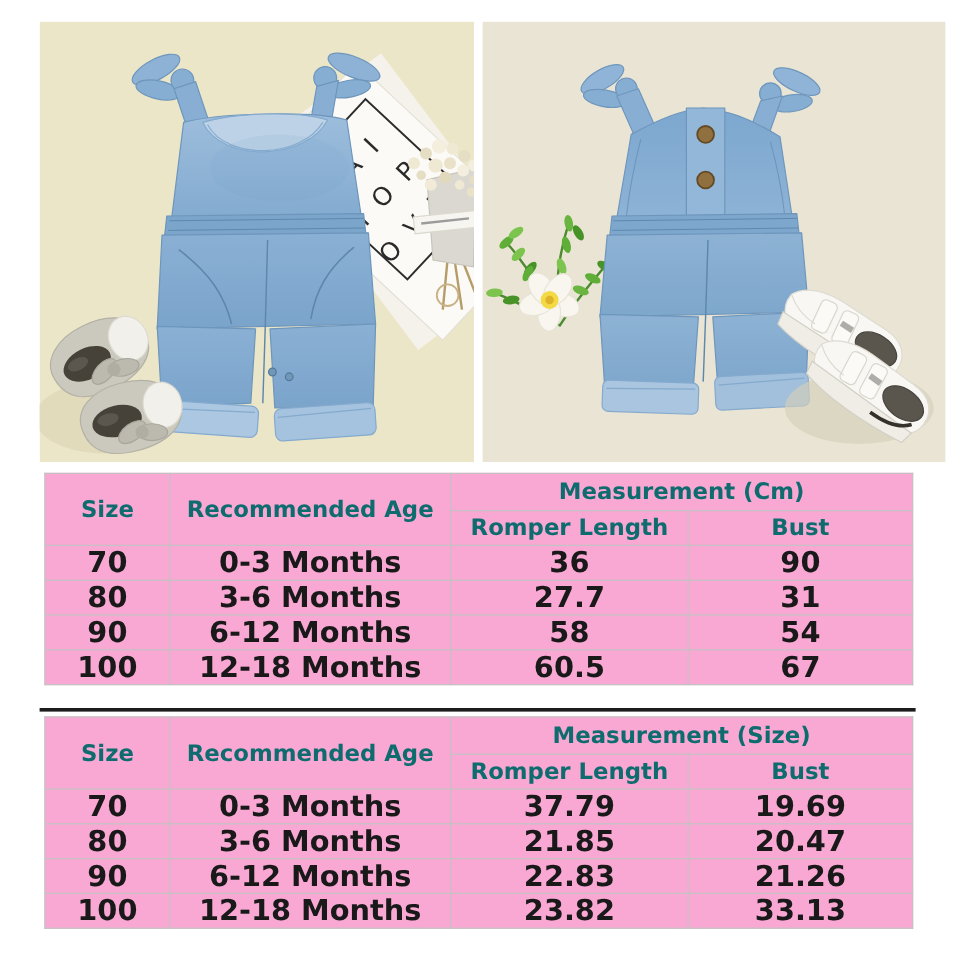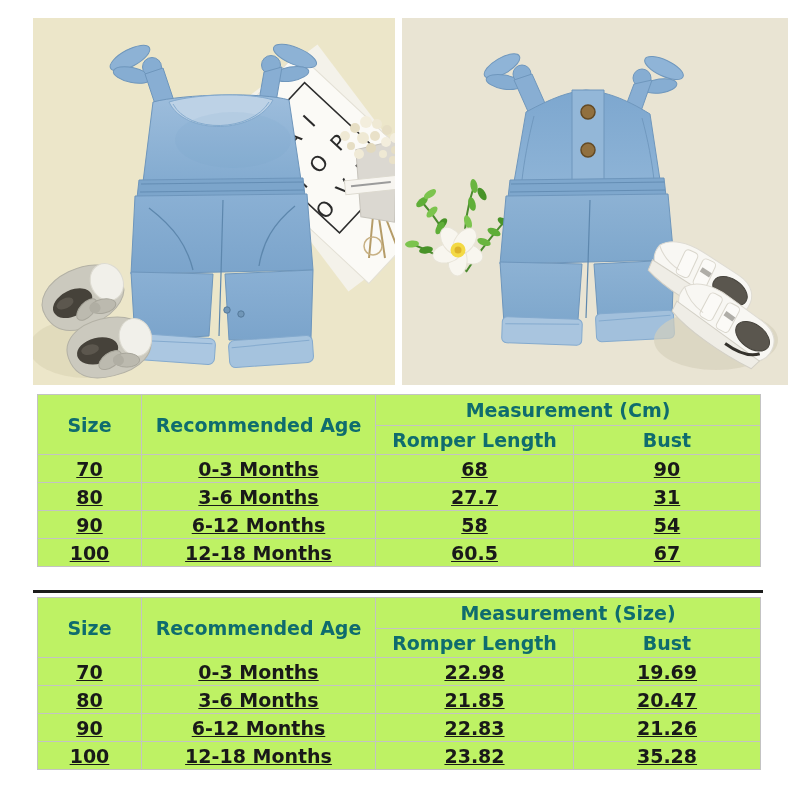--- a/index.html
+++ b/index.html
@@ -6,30 +6,30 @@
   #stage {
     position:relative; width:800px; height:800px; background:#ffffff;
     font-family:"DejaVu Sans", sans-serif; overflow:hidden;
   }
   .photo { position:absolute; display:block; }
   #photo-left  { left:33px;  top:18px; }
   #photo-right { left:402px; top:18px; }
 
   .sizechart {
     position:absolute; width:723px; border-collapse:collapse; table-layout:fixed;
-    background:#bef264;
+    background:#f9a8d4;
   }
   #table-cm   { left:37px; top:394px; }
   #table-inch { left:37px; top:597px; }
   .sizechart th, .sizechart td {
     border:1px solid #c3c3c3; text-align:center; vertical-align:middle;
     padding:0; font-weight:bold; overflow:hidden; white-space:nowrap;
   }
   .sizechart th { color:#0f6c6e; font-size:19px; }
-  .sizechart td { color:#191919; font-size:19px; height:27px;text-decoration:underline; }
+  .sizechart td { color:#191919; font-size:24px; height:27px; }
   .sizechart tr.h1 th { height:30px; }
   .sizechart tr.h2 th { height:28px; }
   #divider {
     position:absolute; left:33px; top:590px; width:730px; height:3px;
     background:#1c1c1c;
   }
   .card-letter {
     font-family:"DejaVu Sans", sans-serif; font-size:21px; fill:#2a2a2a;
     letter-spacing:14px;
   }
@@ -252,21 +252,21 @@
       <th rowspan="2">Recommended Age</th>
       <th colspan="2">Measurement (Cm)</th>
     </tr>
     <tr class="h2">
       <th>Romper Length</th>
       <th>Bust</th>
     </tr>
     <tr>
       <td>70</td>
       <td>0-3 Months</td>
-      <td>68</td>
+      <td>36</td>
       <td>90</td>
     </tr>
     <tr>
       <td>80</td>
       <td>3-6 Months</td>
       <td>27.7</td>
       <td>31</td>
     </tr>
     <tr>
       <td>90</td>
@@ -298,37 +298,37 @@
       <th rowspan="2">Recommended Age</th>
       <th colspan="2">Measurement (Size)</th>
     </tr>
     <tr class="h2">
       <th>Romper Length</th>
       <th>Bust</th>
     </tr>
     <tr>
       <td>70</td>
       <td>0-3 Months</td>
-      <td>22.98</td>
+      <td>37.79</td>
       <td>19.69</td>
     </tr>
     <tr>
       <td>80</td>
       <td>3-6 Months</td>
       <td>21.85</td>
       <td>20.47</td>
     </tr>
     <tr>
       <td>90</td>
       <td>6-12 Months</td>
       <td>22.83</td>
       <td>21.26</td>
     </tr>
     <tr>
       <td>100</td>
       <td>12-18 Months</td>
       <td>23.82</td>
-      <td>35.28</td>
+      <td>33.13</td>
     </tr>
   </tbody>
     </table>
 
 </div>
 
 </body></html>

